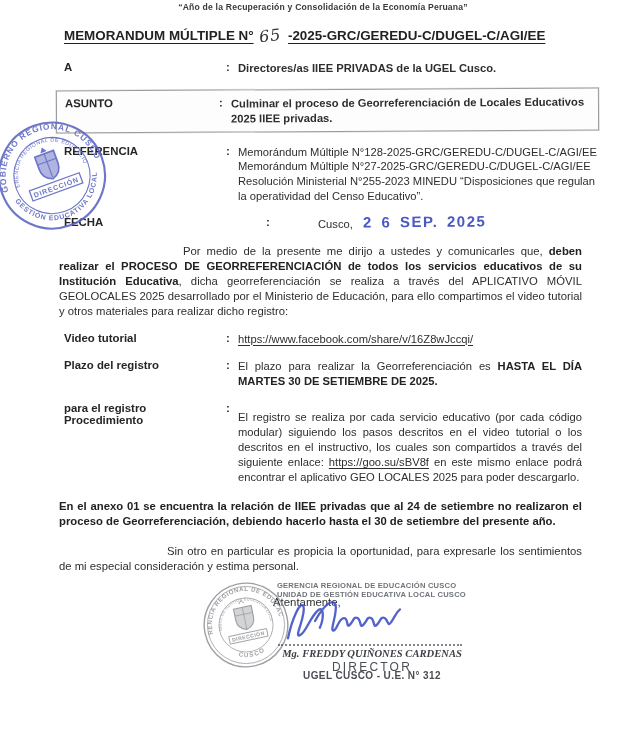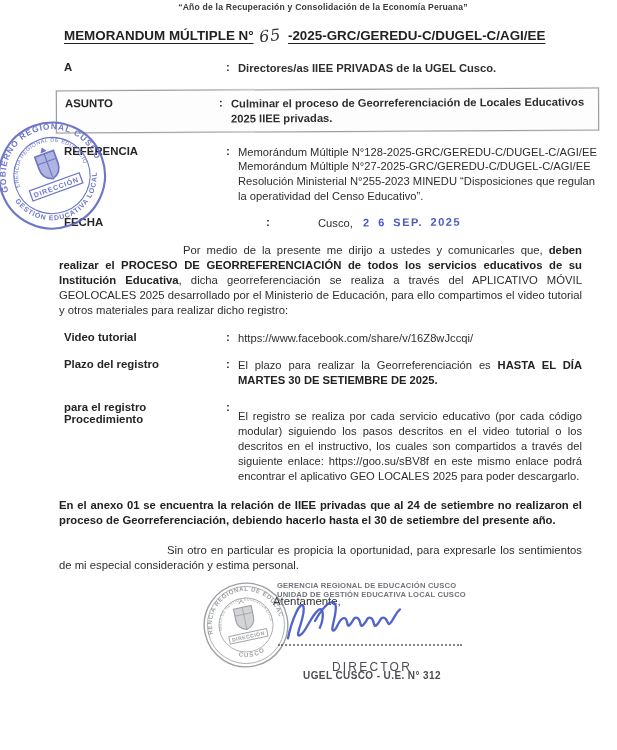--- a/index.html
+++ b/index.html
@@ -25,26 +25,26 @@
   .nowrap { white-space:nowrap; }
   .row-to { margin-top:17px; }
   .row-to .val { font-weight:bold; }
   .subject-box { margin-top:13px; margin-left:-8px; margin-right:-17px;
     border:1px solid #9b9b9b; background:#fdfdfd; padding:6px 4px 6px 8px;
     transform:rotate(-.3deg); box-shadow:0 0 0 .5px #d8d8d8; }
   .subject-box .row { grid-template-columns:154px 12px 1fr; }
   .subject-box .val { font-weight:bold; }
   .row-ref { margin-top:13px; }
   .row-date { margin-top:13px;gap:40px; }
-  .date-stamp { display:inline-block; font-weight:bold; font-size:11px; color:#4a5ac2;
+  .date-stamp { display:inline-block; font-weight:bold; font-size:15px; color:#4a5ac2;
     letter-spacing:1.5px; word-spacing:3px; margin-left:10px; transform:rotate(-.5deg) translateY(-1px); }
   .para { margin-top:12px; margin-left:-5px; font-size:11.3px; line-height:15px; text-align:justify; }
   .para.open { text-indent:124px; }
   .row-video { margin-top:13px; }
-  .link { color:#2e2e2e; text-underline-offset:2px; cursor:pointer; }
+  .link { color:#2e2e2e; text-decoration:underline; text-underline-offset:2px; cursor:pointer; }
   .row-plazo { margin-top:13px; }
   .row-proc { margin-top:13px; }
   .row-proc .val { text-align:justify; line-height:15.2px;margin-top:8px; }
   .annex { font-weight:bold; color:#222; margin-top:13px; }
   .closing { text-indent:108px; margin-top:15px; }
   .farewell { margin-top:22px; margin-left:209px; font-size:11.4px; }
   
   .sig-block { position:absolute; left:0; top:576px; width:545px; height:110px; }
   .sig-org { position:absolute; left:277px; top:5px; font-size:7.6px; font-weight:bold;
     color:#70747a; line-height:9px; letter-spacing:.2px; }
@@ -198,16 +198,17 @@
           <text x="70" y="91" font-size="8" font-weight="bold" fill="#8d9094" stroke="none" text-anchor="middle" letter-spacing=".8">DIRECCIÓN</text>
         </g>
       </g>
     </svg>
 
     <svg class="signature-svg" width="126" height="56" viewBox="0 0 130 58">
       <path d="M 7,48 C 11,28 20,8 23,15 C 26,24 13,47 19,45 C 25,43 29,28 37,20 C 45,12 44,28 40,37 M 35,30 C 44,14 53,6 56,13 C 59,20 50,40 54,40 C 58,40 59,27 65,27 C 70,27 67,38 71,34 C 75,30 75,25 79,27 C 83,29 81,38 85,34 C 89,30 89,25 93,27 C 97,29 95,38 99,34 C 103,30 103,25 107,27 C 111,29 110,37 114,31 C 118,25 119,21 123,18" fill="none" stroke="#4053c2" stroke-width="2.4" stroke-linecap="round" stroke-linejoin="round" opacity=".9"></path>
     </svg>
 
     <div class="dotline"></div>
+    <div class="sig-name">Mg. FREDDY QUIÑONES CARDENAS</div>
     <div class="sig-role">DIRECTOR</div>
     <div class="sig-entity">UGEL CUSCO - U.E. N° 312</div>
   </div>
 </div>
 
 </body></html>

